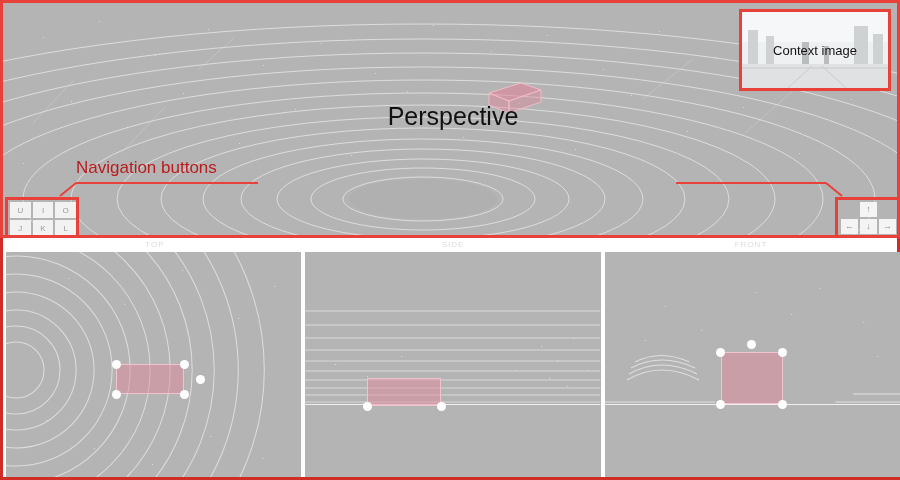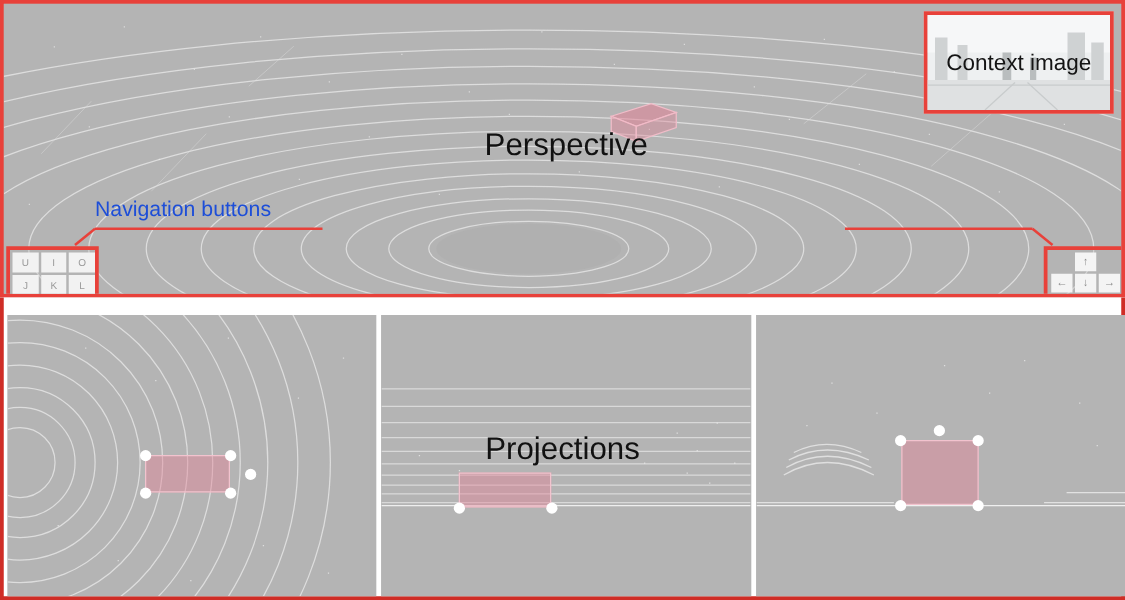--- a/index.html
+++ b/index.html
@@ -38,21 +38,21 @@
 
   
   #cuboid{position:absolute;left:484px;top:78px;width:56px;height:34px;}
 
   
   #context-image{position:absolute;right:6px;top:6px;width:152px;height:82px;
                  box-sizing:border-box;border:3px solid #e8413a;
                  background:#e9ebec;overflow:hidden;}
   #context-image .ctx-art{position:absolute;inset:0;}
   #context-image .ctx-label{position:absolute;inset:0;display:flex;
-        align-items:center;justify-content:center;font-size:18px;color:#141414;}
+        align-items:center;justify-content:center;font-size:13px;color:#141414;}
 
   
   #nav-buttons{position:absolute;left:2px;top:194px;width:74px;height:42px;
                box-sizing:border-box;border:3px solid #e8413a;
                background:rgba(180,180,180,.25);}
   .keypad{position:absolute;left:2px;top:2px;width:66px;height:34px;
           display:grid;grid-template-columns:repeat(3,1fr);
           grid-template-rows:repeat(2,1fr);gap:2px;}
   .key{background:#f2f2f2;display:flex;align-items:center;
        justify-content:center;font-size:8px;color:#9a9a9a;}
@@ -64,21 +64,21 @@
   .rotpad{position:absolute;left:2px;top:2px;width:58px;height:34px;}
   .rkey{position:absolute;width:17px;height:15px;background:#f4f4f4;
         display:flex;align-items:center;justify-content:center;
         font-size:9px;color:#8d8d8d;line-height:1;}
   .rkey.up{left:20px;top:0;}
   .rkey.left{left:1px;top:17px;}
   .rkey.down{left:20px;top:17px;}
   .rkey.right{left:39px;top:17px;}
 
   
-  .callout{position:absolute;font-size:17px;color:#1d4ed8;white-space:nowrap;}
+  .callout{position:absolute;font-size:17px;color:#b91c1c;white-space:nowrap;}
   #nav-callout{left:76px;top:158px;}
   #rot-callout{left:678px;top:158px;}
   .callout-svg{position:absolute;overflow:visible;pointer-events:none;}
 
   
   #perspective-label{position:absolute;left:0;top:99px;width:900px;
         text-align:center;font-size:25px;color:#111111;}
   #projections-label{position:absolute;left:0;top:345px;width:900px;
         text-align:center;font-size:25px;color:#111111;}
 </style>
@@ -225,20 +225,25 @@
     <polyline points="76,183 60,196" fill="none" stroke="#e8413a" stroke-width="2"></polyline>
   </svg>
 
   <svg class="callout-svg" style="left:0;top:0;width:900px;height:480px;">
     <polyline points="676,183 826,183" fill="none" stroke="#e8413a" stroke-width="2"></polyline>
     <polyline points="826,183 842,196" fill="none" stroke="#e8413a" stroke-width="2"></polyline>
   </svg>
 
   <div id="projections">
 
+    <div class="proj-labels">
+      <div>TOP</div>
+      <div>SIDE</div>
+      <div>FRONT</div>
+    </div>
 
     <div class="proj-panels">
 
       <div class="panel">
         <div class="cloud">
           <svg viewBox="0 0 295 225" preserveAspectRatio="none">
             <rect x="0" y="0" width="295" height="225" fill="#b4b4b4"></rect>
             <g fill="none" stroke="#e2e2e2" stroke-width="1" opacity="0.9">
               <circle cx="10" cy="118" r="28"></circle>
                 <circle cx="10" cy="118" r="44"></circle>
@@ -343,16 +348,15 @@
         <div class="rect-box" style="left:116px;top:100px;width:62px;height:52px;"></div>
         <div class="handle" style="left:116px;top:100px;"></div>
         <div class="handle" style="left:178px;top:100px;"></div>
         <div class="handle" style="left:116px;top:152px;"></div>
         <div class="handle" style="left:178px;top:152px;"></div>
         <div class="handle" style="left:147px;top:92px;"></div>
       </div>
 
     </div>
 
-    <div id="projections-label" style="position:absolute;left:0;top:107px;width:894px;">Projections</div>
   </div>
 
 </div>
 
 </body></html>

